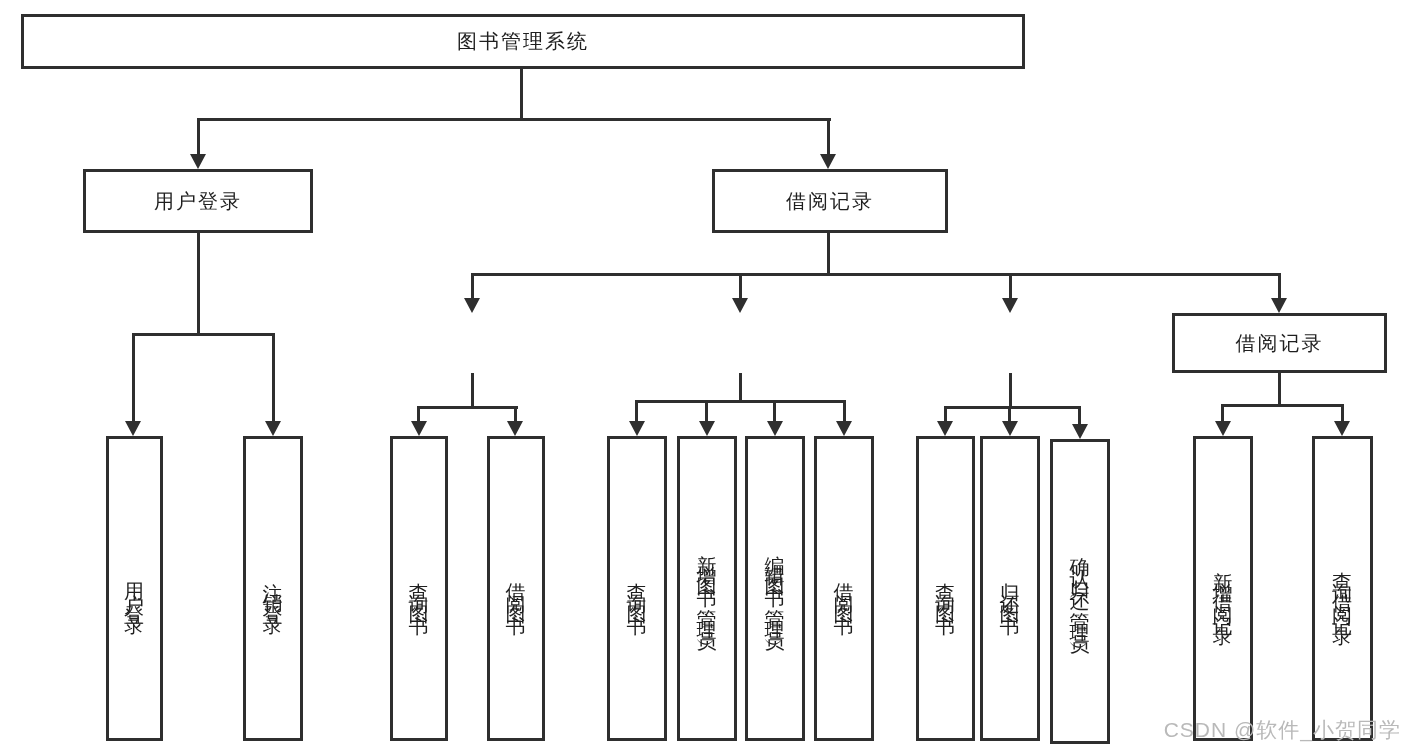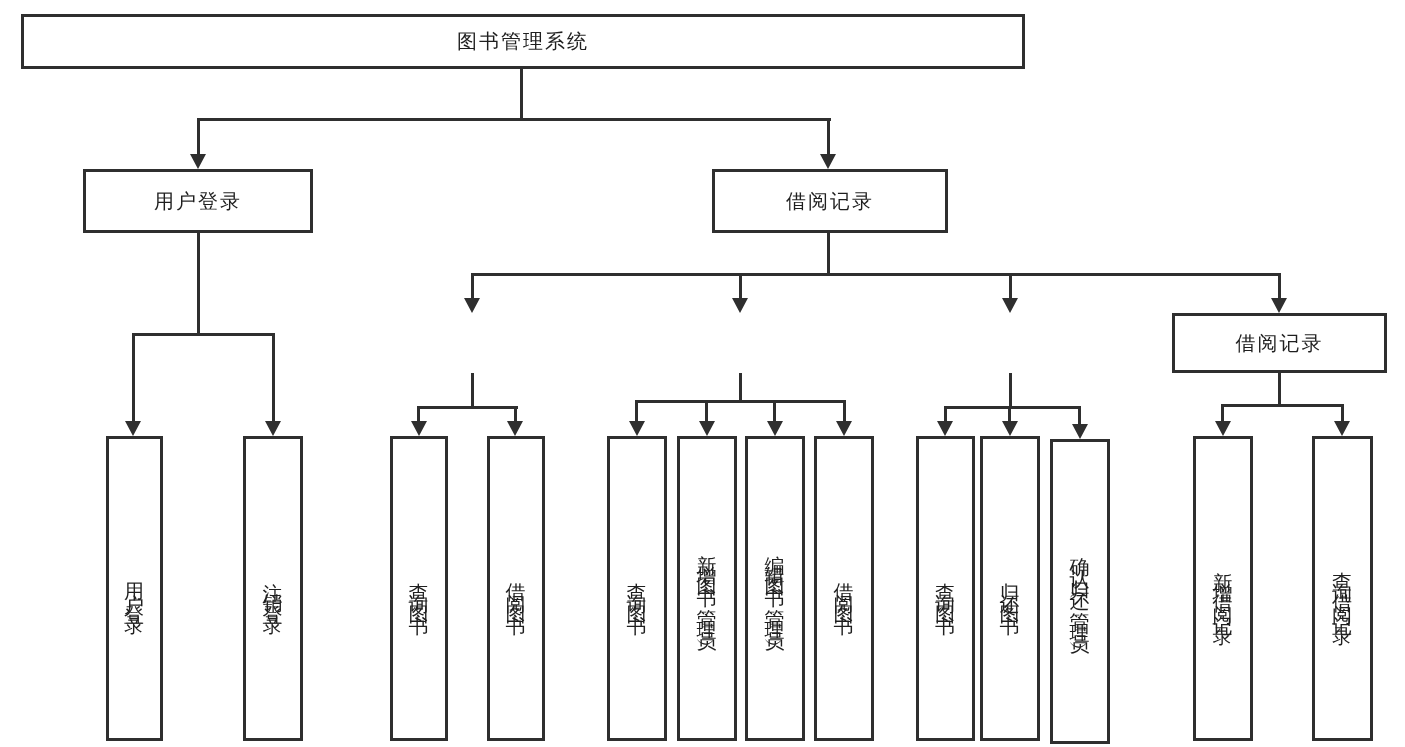--- a/index.html
+++ b/index.html
@@ -144,14 +144,15 @@
   <div class="vline" style="left:1078px;top:408px;height:17px;"></div>
   <div class="arrow" style="left:1072px;top:424px;"></div>
 
   <div class="vline" style="left:1278px;top:373px;height:33px;"></div>
   <div class="hline" style="left:1221px;top:404px;width:123px;"></div>
   <div class="vline" style="left:1221px;top:406px;height:16px;"></div>
   <div class="arrow" style="left:1215px;top:421px;"></div>
   <div class="vline" style="left:1341px;top:406px;height:16px;"></div>
   <div class="arrow" style="left:1334px;top:421px;"></div>
 
+  <div class="watermark">CSDN @软件_小贺同学</div>
 
 </div>
 
 </body></html>

